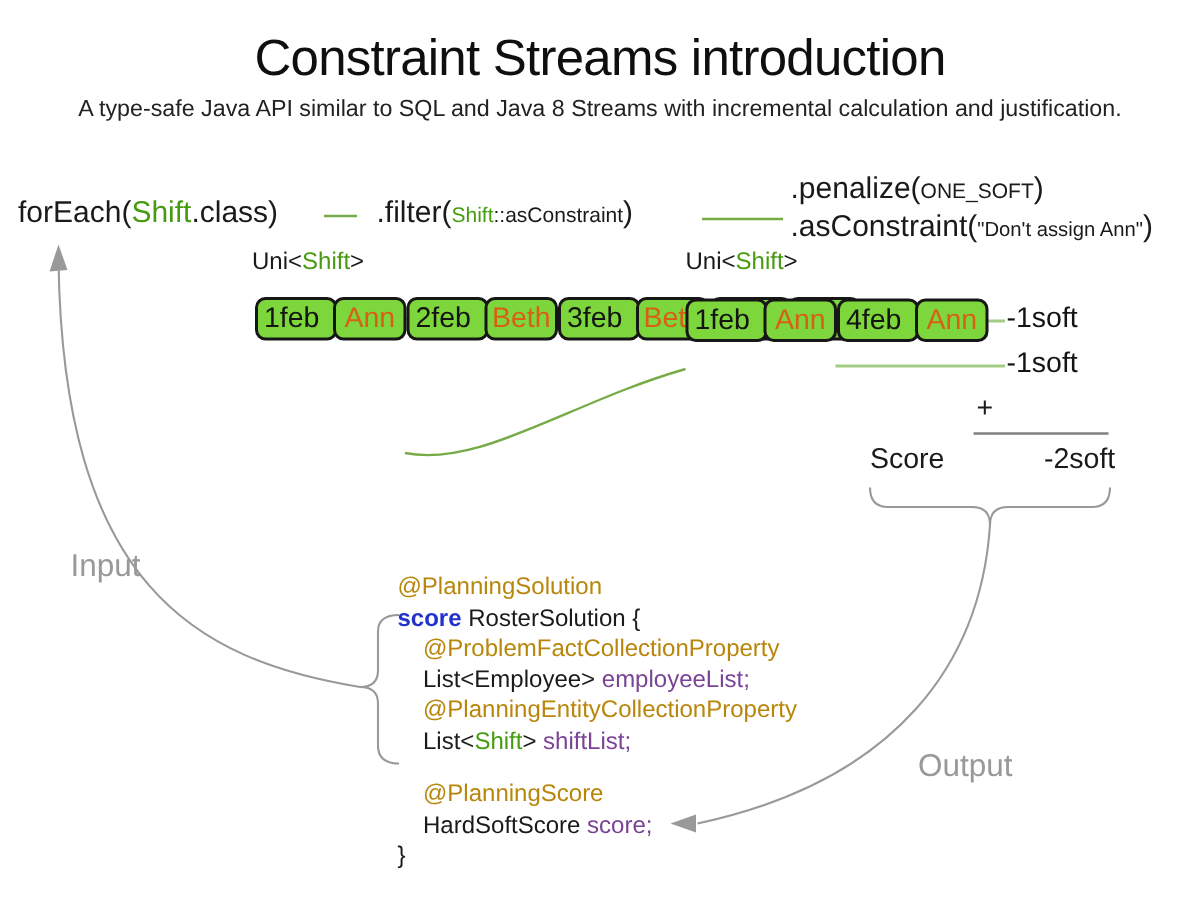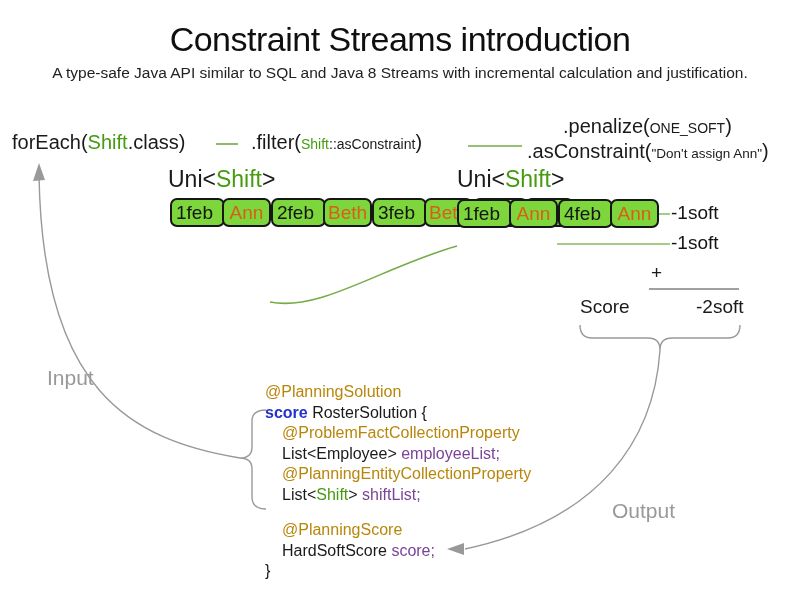--- a/index.html
+++ b/index.html
@@ -23,24 +23,24 @@
   .title{top:20px;left:0;width:800px;text-align:center;font-size:34px;letter-spacing:-0.5px;color:#0f0f0f;}
   .subtitle{top:64px;left:0;width:800px;text-align:center;font-size:15.5px;color:#222;}
 
   
   .flow{font-size:20px;white-space:pre;}
   .flow .small{font-size:14px;}
   .flow .tiny{font-size:13.5px;}
   .gtxt{color:var(--green-text);}
   .flow-foreach{left:12px;top:131px;}
   .flow-filter{left:251px;top:131px;}
-  .flow-penalize{left:527px;top:115px;margin-left:36px;}
+  .flow-penalize{left:527px;top:115px;}
   .flow-asconstraint{left:527px;top:140px;}
 
-  .uni{font-size:23px;}
+  .uni{font-size:16px;}
   .uni-left{left:168px;top:166px;}
   .uni-right{left:457px;top:166px;}
 
   
   .stream{display:flex;flex-direction:row;}
   .stream-left{left:170px;top:198px;}
   .stream-right{left:457px;top:199px;}
   .srow{display:flex;margin-bottom:1px;}
   .cell{
     height:25px;line-height:25px;border:2px solid #161616;border-radius:7px;

